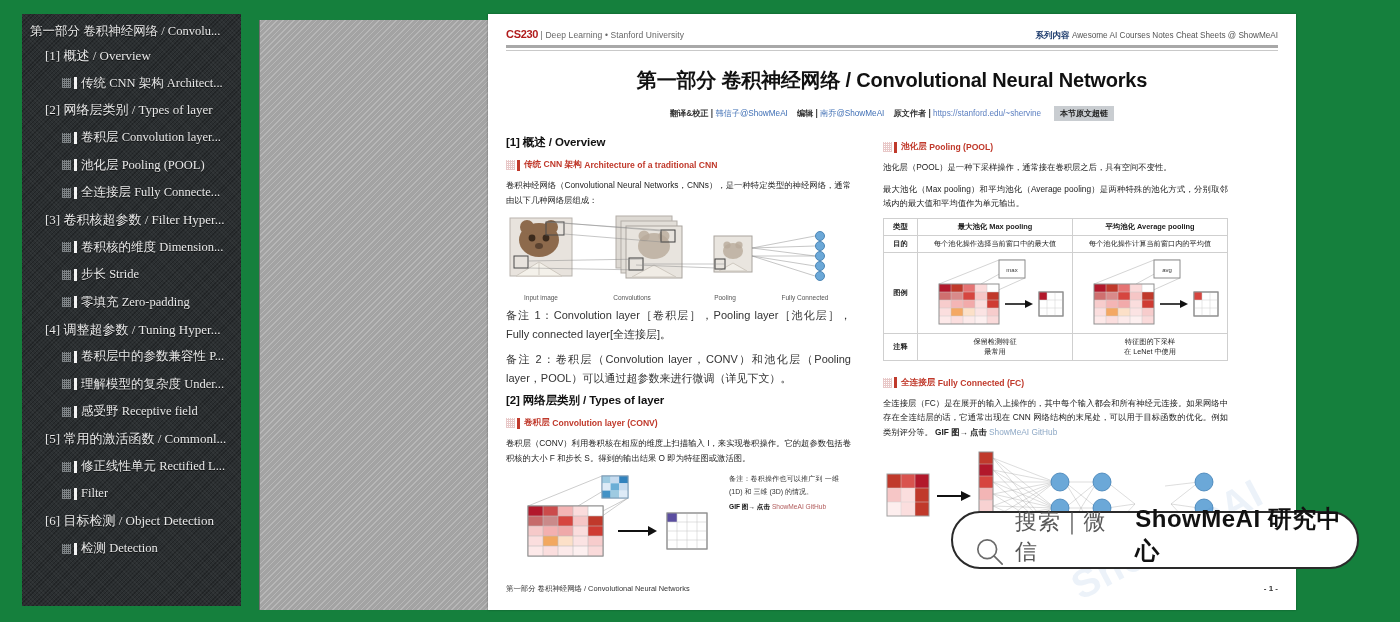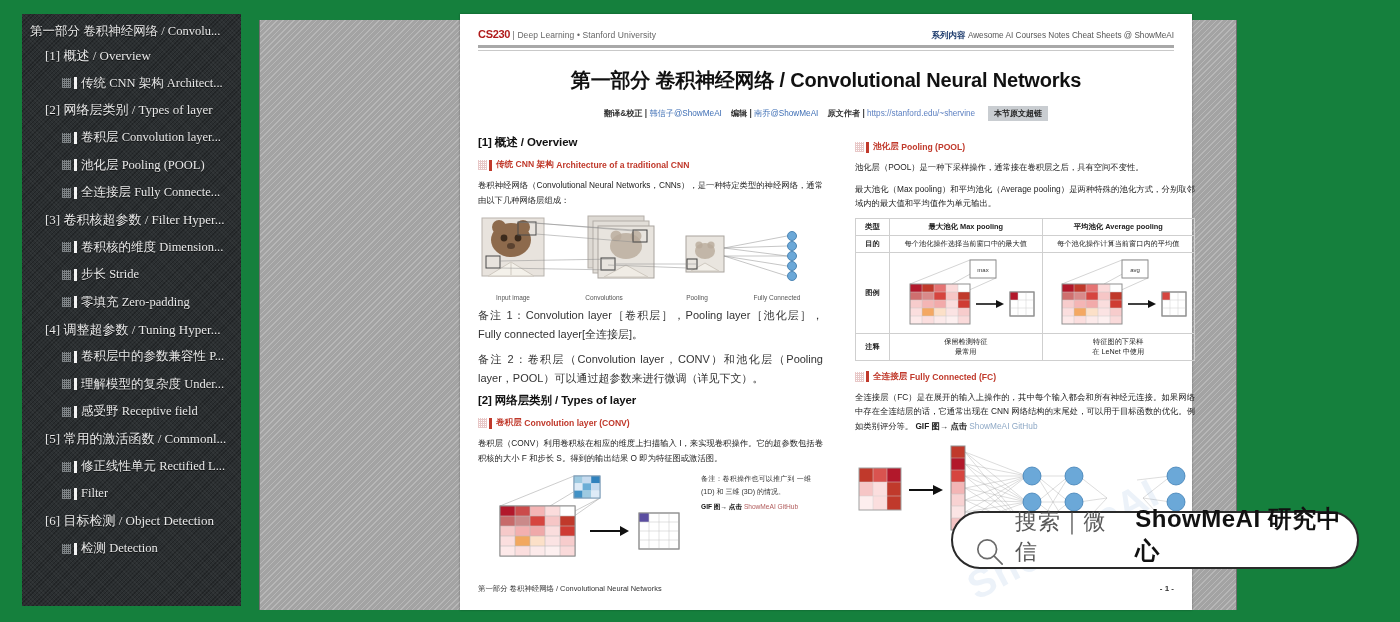--- a/index.html
+++ b/index.html
@@ -56,22 +56,22 @@
   #canvas-strip {
     position: absolute; left: 259px; top: 20px;
     width: 978px; height: 590px;
     background: #a3a3a3;
     background-image: repeating-linear-gradient(135deg,
        rgba(255,255,255,.22) 0 1px, rgba(0,0,0,0) 1px 4px);
     border-left: 1px solid #6f6f6f;
     border-right: 1px solid #6f6f6f;
   }
   #page {
-    position: absolute; left: 460px; top: 14px;
-    width: 732px; height: 596px;
+    position: absolute; left: 488px; top: 14px;
+    width: 808px; height: 596px;
     background: #ffffff;
     box-shadow: 0 0 2px rgba(0,0,0,.35);
     padding: 14px 18px 0 18px;
   }
 
   
   .pg-head { display: flex; align-items: baseline; justify-content: space-between; }
   .pg-head-left { font-size: 8.5px; color: #666; letter-spacing: .1px; }
   .cs-code { color: #b01b1b; font-weight: bold; font-size: 11px; letter-spacing: -.3px; }
   .pg-head-right { font-size: 8.2px; color: #555; }
@@ -138,21 +138,21 @@
 
   
   .conv-wrap { display: flex; gap: 8px; align-items: flex-start; margin-top: 8px;}
   .conv-note { width: 110px; font-size: 7px; line-height: 1.85; color: #333; text-align: justify; }
   .gif-line { font-size: 6.6px; color: #444; margin-top: 2px; }
   .gif-line b { color:#111; }
   .gif-line .lk { color: #b05a5a; }
 
   
   table.pool {
-    width: 100%; border-collapse: collapse; margin-top: 6px; margin-bottom: 10px;
+    width: 100%; border-collapse: collapse; margin-top: 6px; margin-bottom: 16px;
     font-size: 7.2px; color: #222;
   }
   table.pool td, table.pool th {
     border: 1px solid #cfcfcf; padding: 3px 4px; text-align: center; vertical-align: middle;
   }
   table.pool th { font-weight: bold; font-size: 7.4px; }
   table.pool td.rowhdr, table.pool th.rowhdr { width: 34px; font-weight: bold; }
 
   
   .fc-fig { margin-top: 6px; height: 110px; position: relative; }

